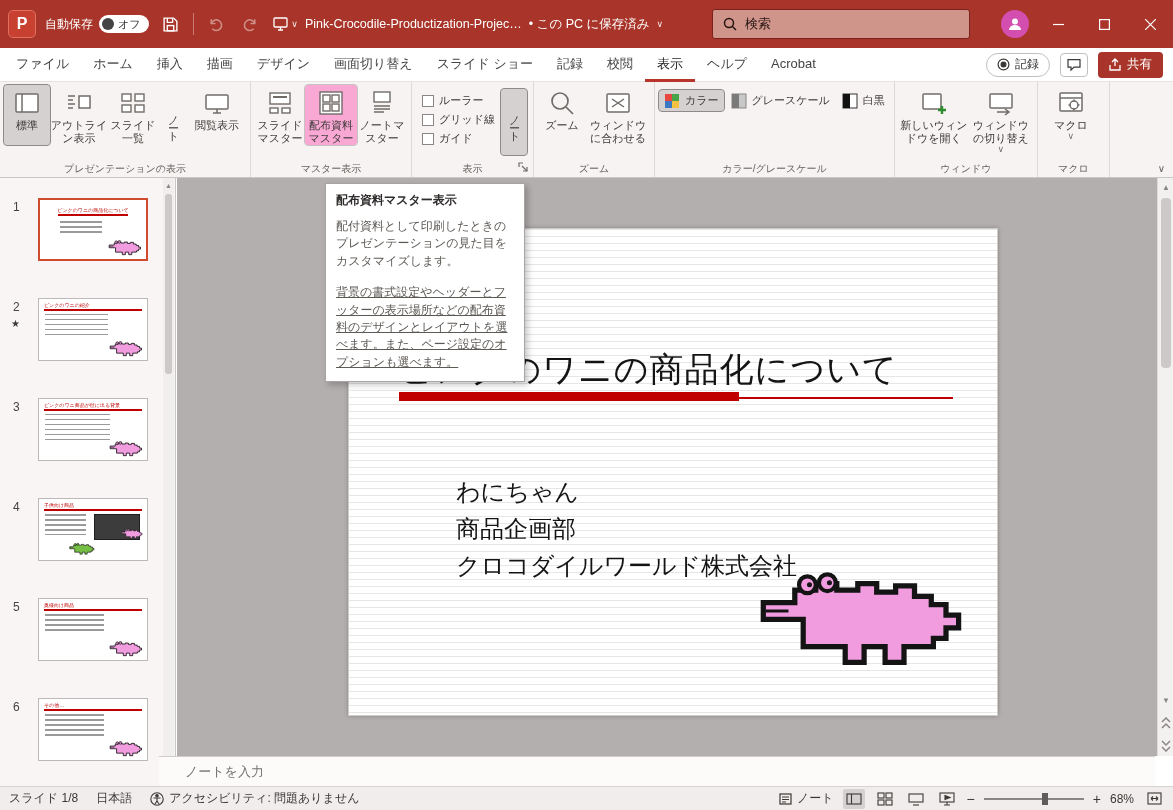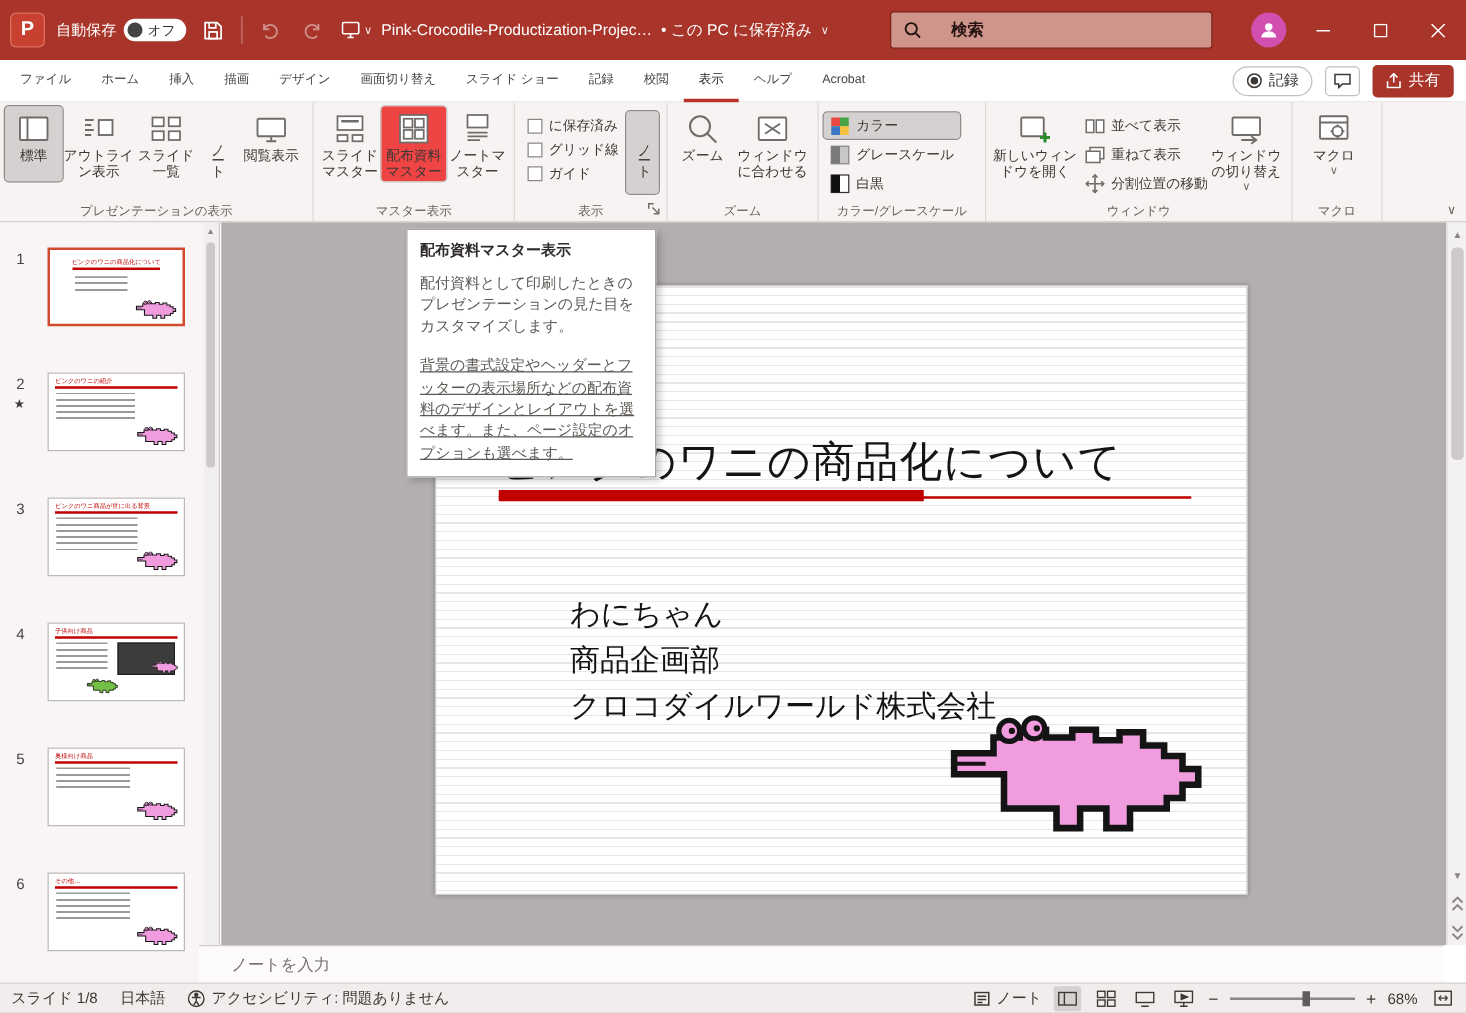--- a/index.html
+++ b/index.html
@@ -11,48 +11,48 @@
   .tb-left { position:absolute; left:8px; top:0; height:48px; display:flex; align-items:center; gap:9px; color:#fff; }
   .ppt-logo { width:28px; height:28px; background:#c8402f; border:1px solid #e0705f; border-radius:5px; color:#fff; font-weight:bold; font-size:16px; display:flex; align-items:center; justify-content:center; }
   .autosave { display:flex; align-items:center; gap:6px; font-size:12px; white-space:nowrap; }
   .toggle { background:#fff; border-radius:9px; height:18px; display:flex; align-items:center; gap:4px; padding:0 8px 0 3px; color:#333; font-size:11px; }
   .knob { width:12px; height:12px; border-radius:50%; background:#444; }
   .tbicon { width:26px; height:26px; display:flex; align-items:center; justify-content:center; border-radius:3px; }
   .dim { opacity:.45; }
   .tb-sep { width:1px; height:22px; background:rgba(255,255,255,.35); }
   .tb-doc { position:absolute; left:305px; top:0; height:48px; display:flex; align-items:center; gap:7px; color:#fff; font-size:12.5px; white-space:nowrap; }
   .chev { font-size:9px; line-height:1; opacity:.9; }
-  .searchbox { position:absolute; left:712px; top:9px; width:258px; height:30px; background:#cf948a; border:1px solid #7c221a; border-radius:3px; display:flex; align-items:center; gap:24px; padding:0 10px; color:#241311; font-size:13px;font-weight:bold; }
+  .searchbox { position:absolute; left:712px; top:9px; width:258px; height:30px; background:#cf948a; border:1px solid #7c221a; border-radius:3px; display:flex; align-items:center; gap:8px; padding:0 10px; color:#241311; font-size:13px; }
   .avatar { position:absolute; right:144px; top:10px; width:28px; height:28px; border-radius:50%; background:#d24fb0; display:flex; align-items:center; justify-content:center; }
   .tb-controls { position:absolute; right:0; top:0; height:48px; display:flex; }
   .wbtn { width:46px; height:48px; display:flex; align-items:center; justify-content:center; color:#fff; }
 
   
   .tabrow { position:absolute; left:0; top:48px; width:1173px; height:34px; background:#ffffff; border-bottom:1px solid #e7e3e2; display:flex; align-items:center; }
   .tabs { display:flex; height:34px; padding-left:4px; }
-  .tab { padding:0 12px; line-height:32px; font-size:10px; color:#444; cursor:default; border-bottom:3px solid transparent; white-space:nowrap; }
+  .tab { padding:0 12px; line-height:32px; font-size:13px; color:#444; cursor:default; border-bottom:3px solid transparent; white-space:nowrap; }
   .tab.active { border-bottom:3px solid #b7352a; color:#1f1d1c; }
   .tabrow-right { margin-left:auto; display:flex; align-items:center; gap:10px; padding-right:10px; }
   .pill { display:flex; align-items:center; gap:5px; border:1px solid #c3bfbe; border-radius:14px; height:24px; padding:0 10px; background:#fff; font-size:12px; }
   .sharebtn { display:flex; align-items:center; gap:6px; background:#a9352a; color:#fff; border-radius:4px; height:26px; padding:0 11px; font-size:12.5px; }
 
   
   .ribbon { position:absolute; left:0; top:82px; width:1173px; height:96px; background:#f6f3f2; border-bottom:1px solid #cbc7c6; display:flex; }
   .rgroup { position:relative; border-right:1px solid #ddd9d8; padding:3px 4px 16px; display:flex; align-items:flex-start; }
   .rglabel { position:absolute; bottom:1px; left:0; right:0; text-align:center; font-size:10px; color:#67625f; white-space:nowrap; }
   .rbtn-lg { height:60px; display:flex; flex-direction:column; align-items:center; padding-top:4px; border-radius:3px; font-size:11px; text-align:center; line-height:13px; color:#3b3836; }
   .rbtn-lg .ric { width:28px; height:28px; margin-bottom:2px; flex:none; }
   .sel { background:#d5d1d0; outline:1px solid #8f8a89; }
-  .hov { background:#ef4444; outline:1px solid #c6c2c1; }
+  .hov { background:#f9a8d4; outline:1px solid #c6c2c1; }
   .vtog { width:26px; height:66px; margin:4px 2px 0; display:flex; align-items:center; justify-content:center; }
   .vtext { writing-mode:vertical-rl; text-orientation:mixed; font-size:11px; letter-spacing:2px; }
   .chkcol { display:flex; flex-direction:column; gap:4px; padding:8px 4px 0 6px; }
   .chk { display:flex; align-items:center; gap:5px; font-size:11px; white-space:nowrap; }
   .box { width:12px; height:12px; border:1px solid #8a8685; background:#fff; flex:none; }
-  .smcol { display:flex; flex-direction:column; gap:2px; padding-top:5px; }
+  .smcol { display:flex; flex-direction:row; gap:2px; padding-top:5px; }
   .rbtn-sm { display:flex; align-items:center; gap:5px; height:21px; padding:0 5px; border-radius:3px; font-size:11px; white-space:nowrap; }
   .rbtn-sm .sic { width:16px; height:16px; flex:none; }
   .launcher { position:absolute; right:3px; bottom:3px; width:13px; height:13px; }
   .ribcol { position:absolute; right:8px; bottom:3px; font-size:10px; color:#67625f; }
 
   
   .tooltip { position:absolute; left:325px; top:183px; width:200px; background:#fff; border:1px solid #a7a3a2; box-shadow:3px 3px 6px rgba(0,0,0,.22); padding:8px 10px 10px; z-index:60; }
   .tooltip h4 { font-size:12px; color:#2f2c2b; margin-bottom:9px; font-weight:bold; }
   .tooltip p { font-size:12px; color:#5d5955; line-height:1.45; }
   .tooltip p + p { margin-top:14px;text-decoration:underline; }
@@ -303,21 +303,21 @@
         </svg>
       <span>ノートマスター</span>
     </div>
     <div class="rglabel">マスター表示</div>
   </div>
 
   <div class="rgroup">
     <div class="chkcol">
       <div class="chk">
           <span class="box"></span>
-          <span>に保存済み</span>
+          <span>ルーラー</span>
         </div>
       <div class="chk">
           <span class="box"></span>
           <span>グリッド線</span>
         </div>
       <div class="chk">
           <span class="box"></span>
           <span>ガイド</span>
         </div>
     </div>
@@ -382,43 +382,20 @@
   </div>
 
   <div class="rgroup">
     <div class="rbtn-lg" style="width:70px">
       <svg class="ric" viewBox="0 0 28 28" stroke="#706c69" fill="#fff" stroke-width="1.5">
           <rect x="3" y="5" width="18" height="15" rx="1"></rect>
           <path d="M22,17 v8 M18,21 h8" stroke="#2e8b2e" stroke-width="2.4" fill="none"></path>
         </svg>
       <span>新しいウィンドウを開く</span>
     </div>
-    <div class="smcol" style="width:102px">
-      <div class="rbtn-sm">
-        <svg class="sic" viewBox="0 0 16 16" stroke="#706c69" fill="#fff" stroke-width="1.2">
-            <rect x="1" y="3" width="6" height="10"></rect>
-            <rect x="9" y="3" width="6" height="10"></rect>
-          </svg>
-        <span>並べて表示</span>
-      </div>
-      <div class="rbtn-sm">
-        <svg class="sic" viewBox="0 0 16 16" stroke="#706c69" fill="#fff" stroke-width="1.2">
-            <rect x="4" y="2" width="11" height="9"></rect>
-            <rect x="1" y="5" width="11" height="9"></rect>
-          </svg>
-        <span>重ねて表示</span>
-      </div>
-      <div class="rbtn-sm">
-        <svg class="sic" viewBox="0 0 16 16" stroke="#706c69" fill="none" stroke-width="1.3">
-            <path d="M8,1 v14 M1,8 h14"></path>
-            <path d="M6,3 l2,-2 2,2 M6,13 l2,2 2,-2 M3,6 l-2,2 2,2 M13,6 l2,2 -2,2"></path>
-          </svg>
-        <span>分割位置の移動</span>
-      </div>
-    </div>
     <div class="rbtn-lg" style="width:64px">
       <svg class="ric" viewBox="0 0 28 28" stroke="#706c69" fill="#fff" stroke-width="1.5">
           <rect x="3" y="5" width="22" height="14" rx="1"></rect>
           <path d="M10,23 h12 M18,20 l4,3 -4,3" fill="none"></path>
         </svg>
       <span>ウィンドウの切り替え</span>
       <span class="chev" style="color:#67625f">∨</span>
     </div>
     <div class="rglabel">ウィンドウ</div>
   </div>

